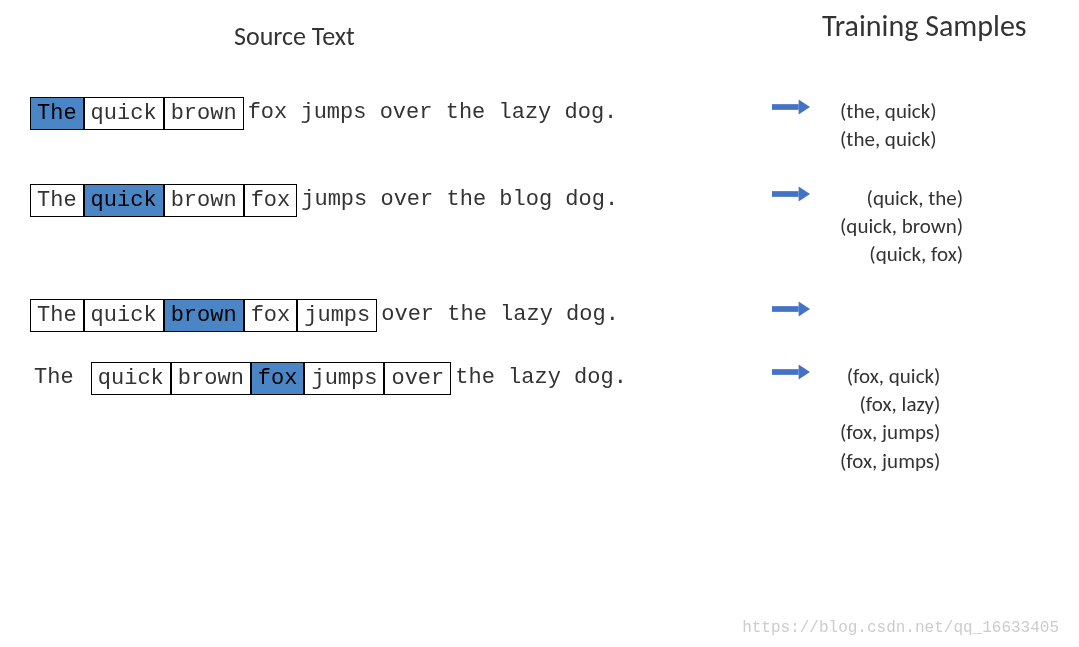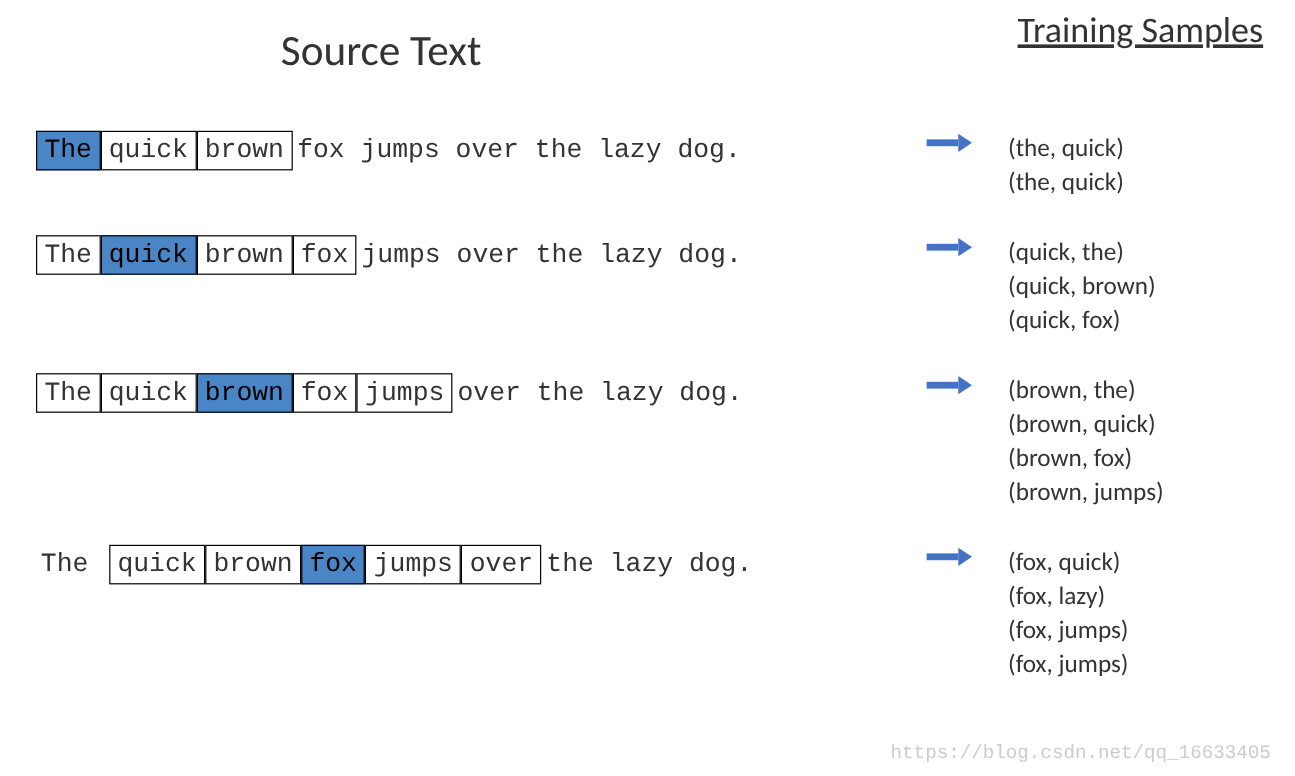--- a/index.html
+++ b/index.html
@@ -9,41 +9,39 @@
       width: 1079px;
       height: 647px;
       position: relative;
       padding: 20px 30px;
     }
     .headers {
       display: flex;
       margin-bottom: 30px;
     }
     .source-header {
-      font-size: 36px;
+      font-size: 26px;
       color: #333;
       margin-left: 204px;
     }
     .samples-header {
       font-size: 30px;
       color: #333;
       position: absolute;
-      left: 848px;
+      left: 822px;
       top: 8px;
       line-height: 1.2;
-      text-decoration: underline;
     }
     .row {
       display: flex;
       align-items: flex-start;
       margin-bottom: 30px;
     }
     .sentence {
       display: flex;
-      align-items: center;
       font-family: 'Courier New', monospace;
       font-size: 22px;
       color: #333;
       width: 730px;
     }
     .word {
       padding: 2px 4px;
       white-space: pre;
     }
     .boxed {
@@ -67,20 +65,21 @@
       height: 16px;
     }
     .samples {
       font-family: Calibri, Arial, sans-serif;
       font-size: 21px;
       color: #333;
       line-height: 1.35;
     }
     .sample-line {
       white-space: nowrap;
+      text-align: right;
     }
     .watermark {
       position: absolute;
       bottom: 10px;
       right: 20px;
       font-family: 'Courier New', monospace;
       font-size: 16px;
       color: #ccc;
     }
     .row1 .sentence { margin-left: 0; }
@@ -119,21 +118,21 @@
       <div class="sample-line">(the, quick)</div>
     </div>
   </div>
 
   <div class="row row2">
     <div class="sentence">
       <span class="word boxed">The</span>
       <span class="word boxed highlighted">quick</span>
       <span class="word boxed">brown</span>
       <span class="word boxed">fox</span>
-      <span class="plain">jumps over the lazy dog.</span>
+      <span class="plain">jumps over the blog dog.</span>
     </div>
     <div class="arrow">
       <svg viewBox="0 0 40 16">
           <g fill="#4472c4">
             <rect x="0" y="5" width="28" height="6"></rect>
             <polygon points="28,0 40,8 28,16"></polygon>
           </g>
         </svg>
     </div>
     <div class="samples">
@@ -152,26 +151,20 @@
       <span class="word boxed">jumps</span>
       <span class="plain">over the lazy dog.</span>
     </div>
     <div class="arrow">
       <svg viewBox="0 0 40 16">
           <g fill="#4472c4">
             <rect x="0" y="5" width="28" height="6"></rect>
             <polygon points="28,0 40,8 28,16"></polygon>
           </g>
         </svg>
-    </div>
-    <div class="samples">
-      <div class="sample-line">(brown, the)</div>
-      <div class="sample-line">(brown, quick)</div>
-      <div class="sample-line">(brown, fox)</div>
-      <div class="sample-line">(brown, jumps)</div>
     </div>
   </div>
 
   <div class="row row4">
     <div class="sentence">
       <span class="plain">The </span>
       <span class="word boxed">quick</span>
       <span class="word boxed">brown</span>
       <span class="word boxed highlighted">fox</span>
       <span class="word boxed">jumps</span>

